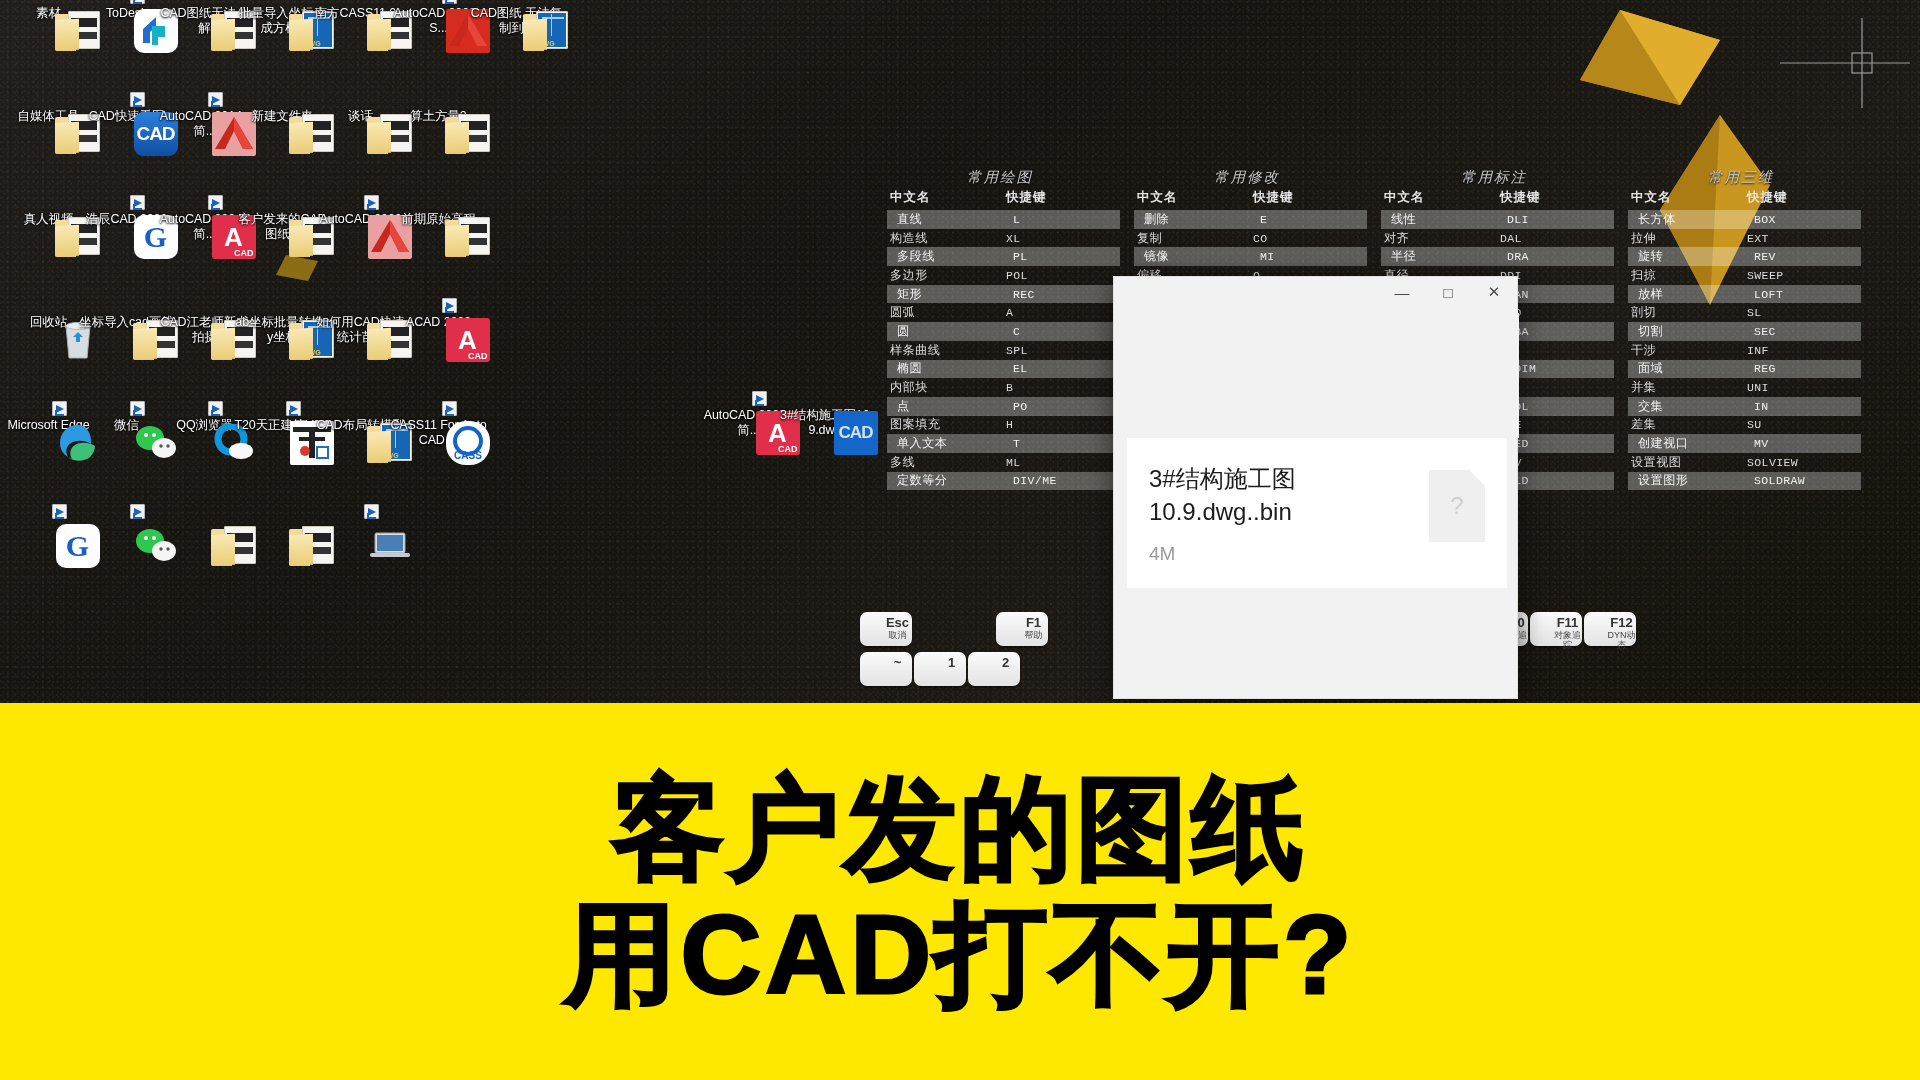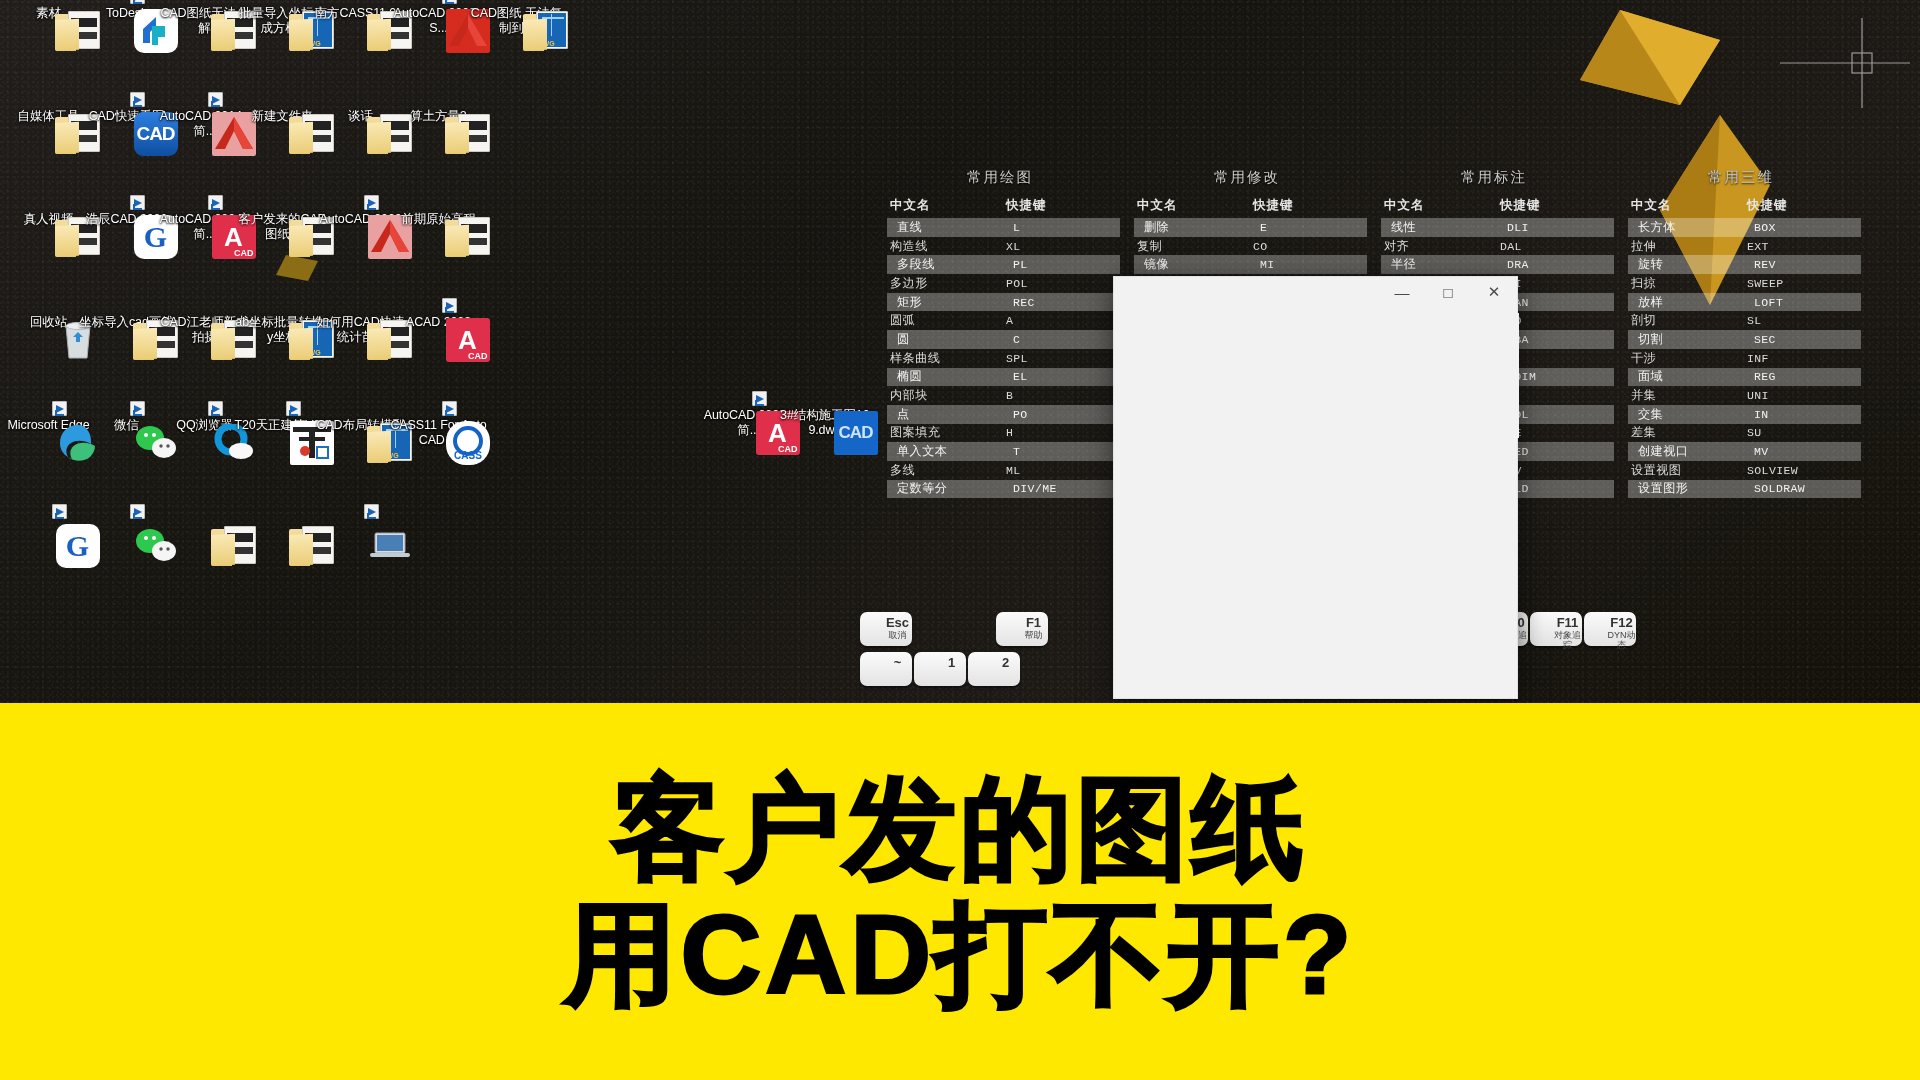--- a/index.html
+++ b/index.html
@@ -114,22 +114,22 @@
     position: absolute;
     left: 880px; top: 168px;
     width: 1010px; height: 410px;
   }
   .cs-col { position: absolute; top: 0; width: 240px; }
   .cs-title {
     text-align: center;
     color: #c9c9c9;
     font-size: 14.5px;
     letter-spacing: 2px;
-    margin-bottom: 8px;
     text-shadow: 0 1px 2px #000;
+    font-style: italic;
   }
   .cs-head {
     display: flex;
     font-size: 12.5px;
     color: #e6e6e6;
     padding: 2px 10px 4px 10px;
     font-weight: 600;
     letter-spacing: 1px;
   }
   .cs-head .c1 { width: 116px; }
@@ -868,20 +868,32 @@
       </div>
     </div>
 
   <div id="dialog">
     <div id="dialog-titlebar">
       <div class="winbtn">—</div>
       <div class="winbtn">□</div>
       <div class="winbtn">✕</div>
     </div>
     <div id="dialog-body"></div>
+    <div id="file-card">
+      <div>
+        <div id="file-name">
+          <span>3#结构施工图</span><br>
+          <span>10.9.dwg..bin</span>
+        </div>
+        <div id="file-size">4M</div>
+      </div>
+      <div id="file-thumb">
+        <span>?</span>
+      </div>
+    </div>
   </div>
 
 </div>
 
 <div id="caption">
   <div class="cap-line">客户发的图纸</div>
   <div class="cap-line">用CAD打不开?</div>
 </div>
 
 </body></html>

